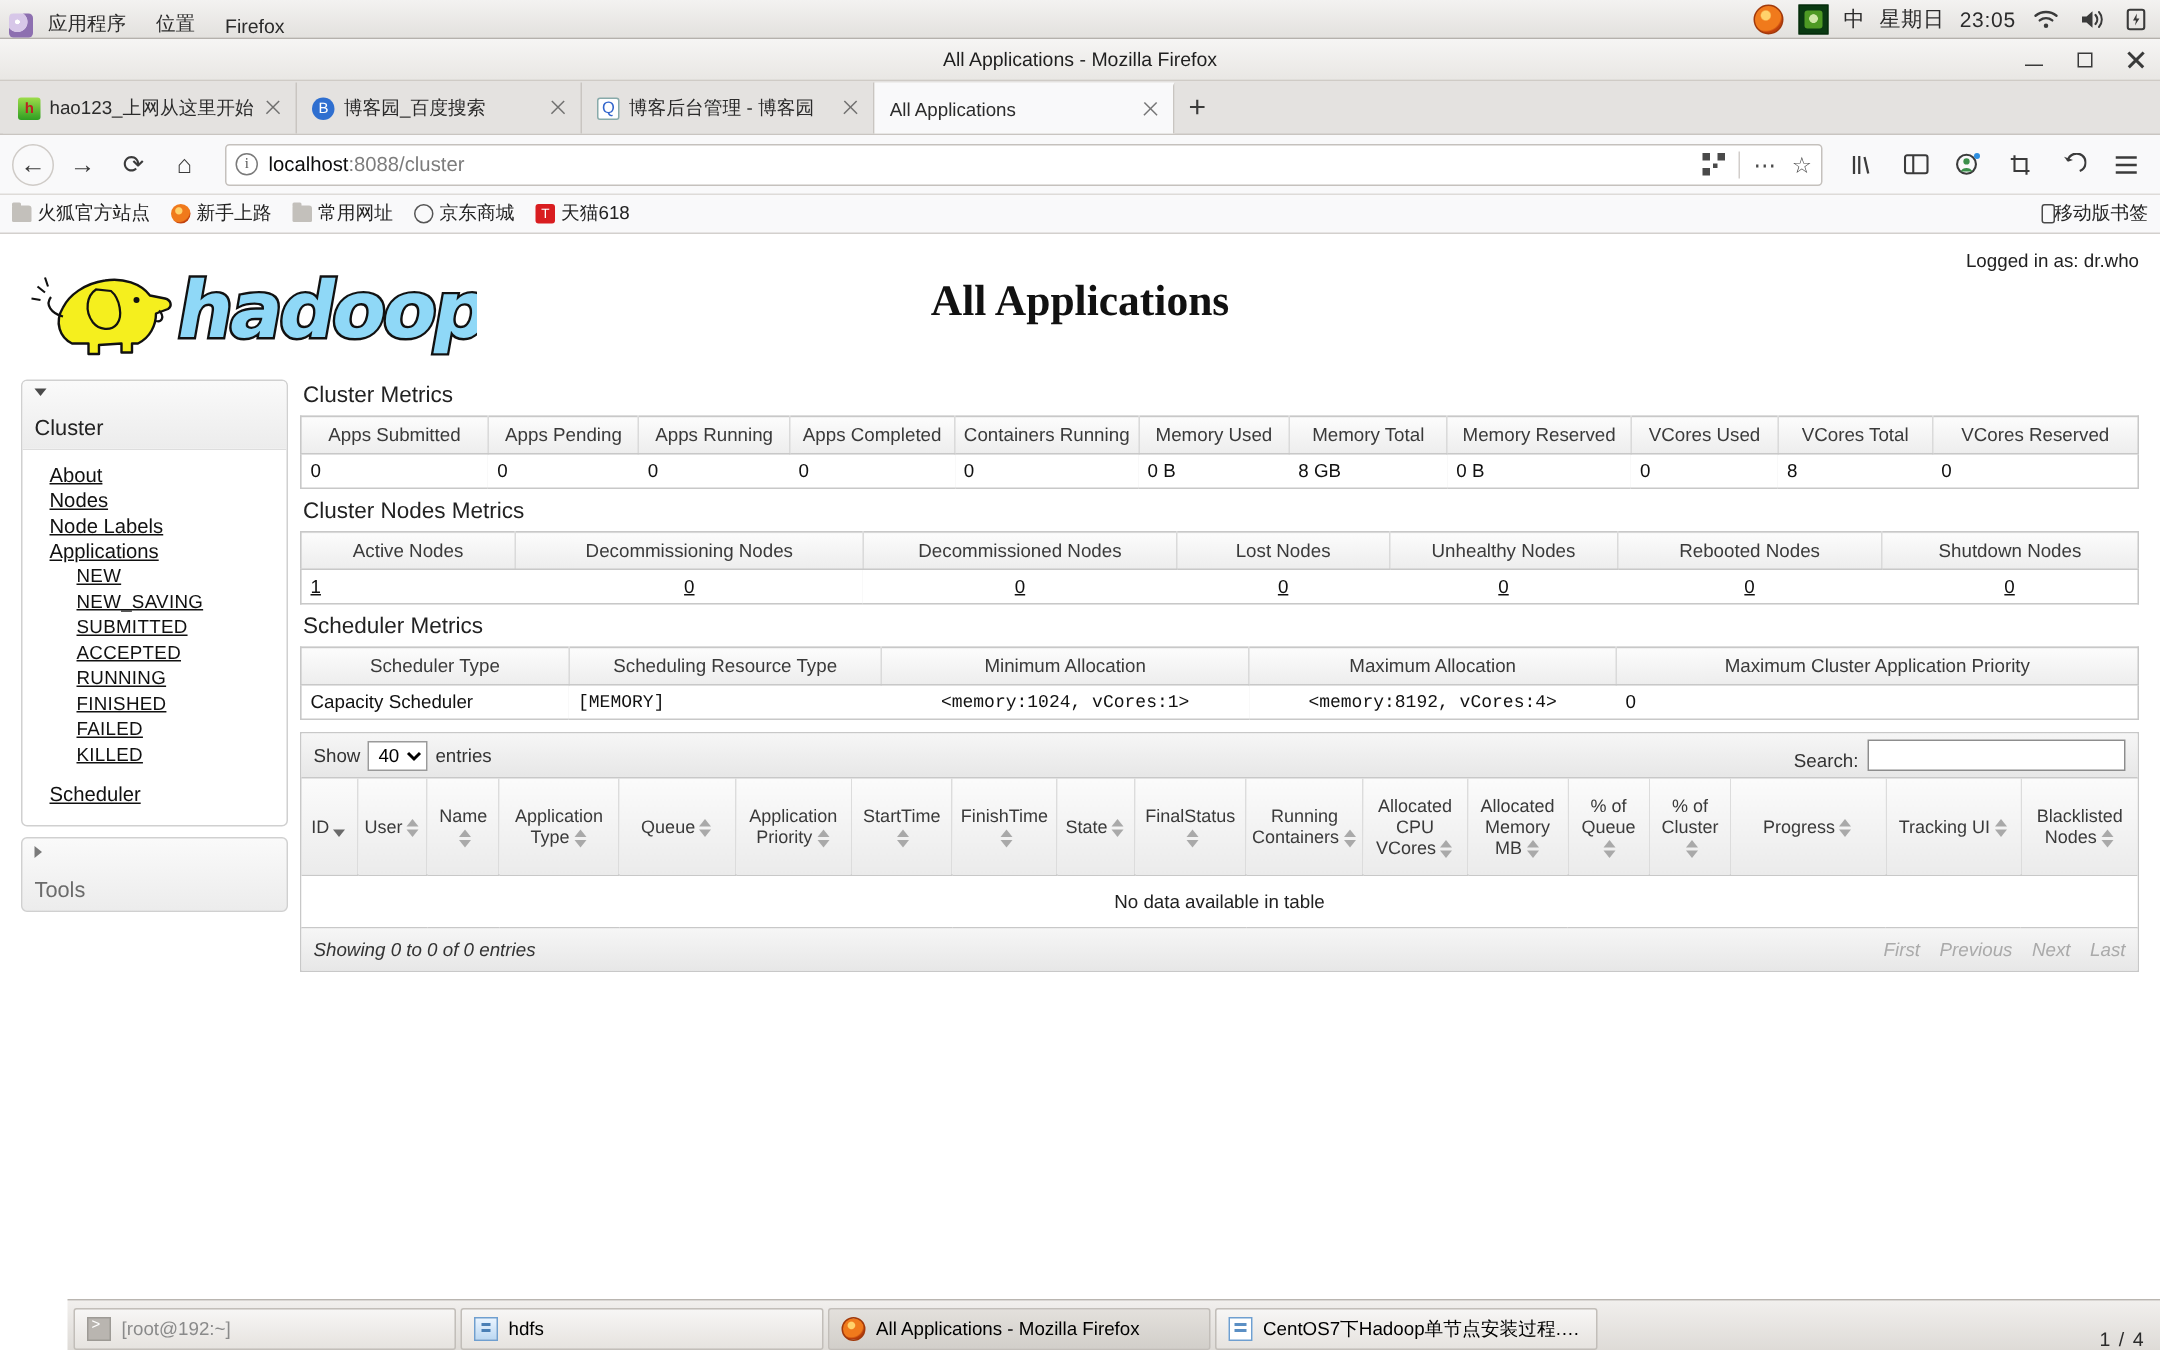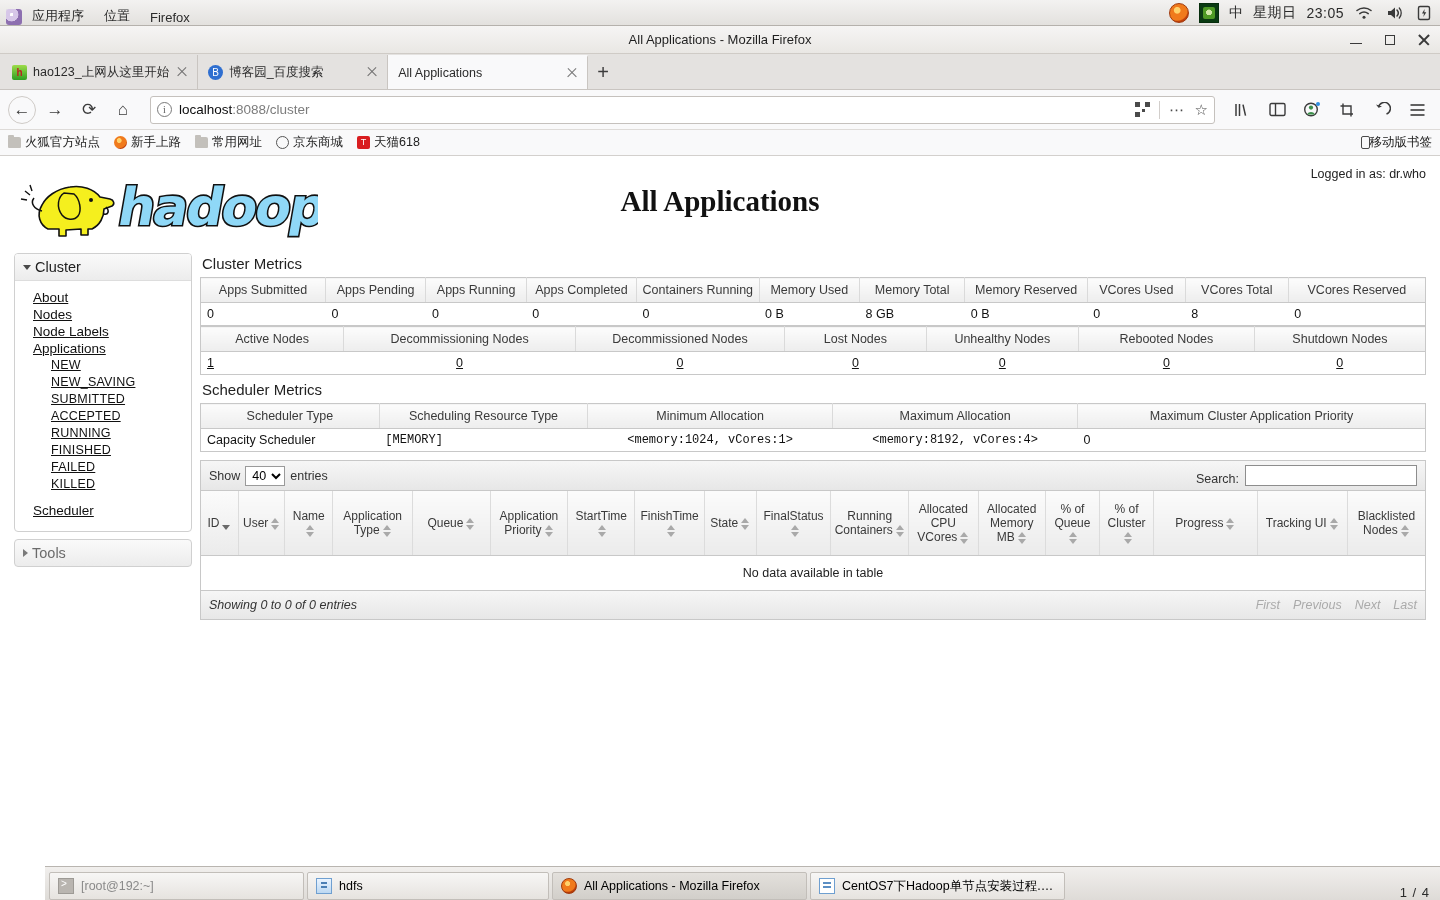--- a/index.html
+++ b/index.html
@@ -221,21 +221,21 @@
     border: 1px solid #d0d0d0;
     border-radius: 4px;
     background: #fff;
   }
   .sb-head {
     background: linear-gradient(#fafafa, #ececec);
     border-bottom: 1px solid #ddd;
     border-radius: 3px 3px 0 0;
     padding: 5px 8px;
     font-size: 14.5px; color: #222;
-    display: flex; align-items: center; gap: 4px;
+    display: flex; align-items: flex-start; gap: 14px; flex-direction: column;
   }
   .caret-down { width: 0; height: 0; border-left: 4px solid transparent; border-right: 4px solid transparent; border-top: 5px solid #4a4a4a; }
   .caret-right { width: 0; height: 0; border-top: 4px solid transparent; border-bottom: 4px solid transparent; border-left: 5px solid #7a7a7a; }
   .sb-body { padding: 8px 8px 12px 18px; }
   .sb-link {
     display: block;
     font-size: 13.5px;
     color: #111;
     text-decoration: underline;
     line-height: 17px;
@@ -455,20 +455,25 @@
 
   <div id="tabstrip">
     <div class="tab">
       <span class="favicon fav-hao"></span>
       <span class="tlabel">hao123_上网从这里开始</span>
       <span class="tclose"></span>
     </div>
     <div class="tab" style="min-width:190px">
       <span class="favicon fav-blue"></span>
       <span class="tlabel">博客园_百度搜索</span>
+      <span class="tclose"></span>
+    </div>
+    <div class="tab" style="min-width:195px">
+      <span class="favicon fav-cnblog"></span>
+      <span class="tlabel">博客后台管理 - 博客园</span>
       <span class="tclose"></span>
     </div>
     <div class="tab active" style="min-width:200px">
       <span class="tlabel">All Applications</span>
       <span class="tclose"></span>
     </div>
     <div id="newtab">+</div>
   </div>
 
   <div id="navbar">
@@ -666,20 +671,21 @@
             <td>0 B</td>
             <td>8 GB</td>
             <td>0 B</td>
             <td>0</td>
             <td>8</td>
             <td>0</td>
           </tr>
         </tbody>
           </table>
 
+        <div class="sec-title">Cluster Nodes Metrics</div>
         <table class="metrics">
           <colgroup>
             <col style="width:11.3%">
               <col style="width:18.3%">
               <col style="width:16.5%">
               <col style="width:11.2%">
             <col style="width:12.0%">
               <col style="width:13.9%">
               <col style="width:13.5%">
           </colgroup>

